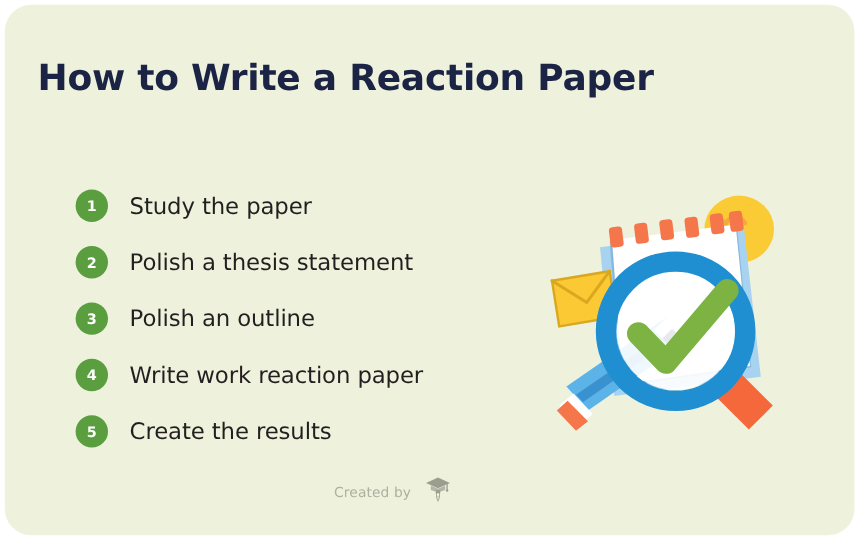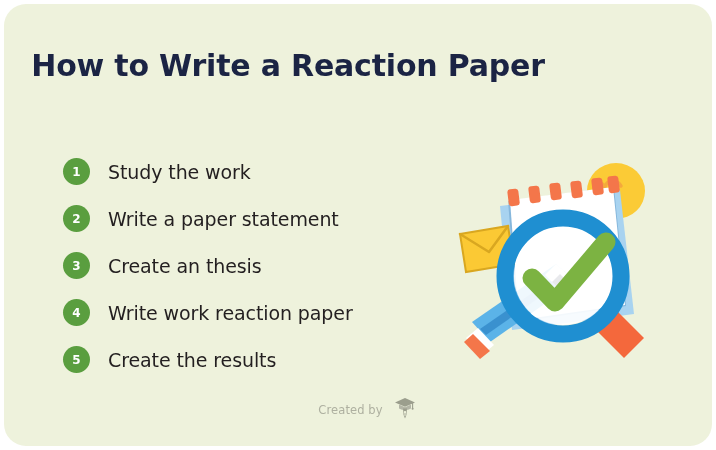--- a/index.html
+++ b/index.html
@@ -86,21 +86,20 @@
 
   
   #footer-credit {
     position: absolute;
     left: 0;
     top: 392px;
     width: 656px;
     display: flex;
     align-items: center;
     justify-content: center;
-    margin-left: 40px;
   }
   #footer-created-by {
     font-size: 11.5px;
     color: #aeb0a0;
     letter-spacing: 0.1px;
   }
   #footer-logo-icon {
     margin: 0 9px 0 10px;
     display: block;
   }
@@ -115,31 +114,31 @@
 <body>
 
 <div id="infographic-card">
 
   <div id="page-title">How to Write a Reaction Paper</div>
 
   <div id="steps-list">
 
     <div class="step-row">
       <div class="step-badge">1</div>
-      <div class="step-label">Study the work</div>
+      <div class="step-label">Study the paper</div>
     </div>
 
     <div class="step-row">
       <div class="step-badge">2</div>
-      <div class="step-label">Write a paper statement</div>
+      <div class="step-label">Polish a thesis statement</div>
     </div>
 
     <div class="step-row">
       <div class="step-badge">3</div>
-      <div class="step-label">Create an thesis</div>
+      <div class="step-label">Polish an outline</div>
     </div>
 
     <div class="step-row">
       <div class="step-badge">4</div>
       <div class="step-label">Write work reaction paper</div>
     </div>
 
     <div class="step-row">
       <div class="step-badge">5</div>
       <div class="step-label">Create the results</div>

